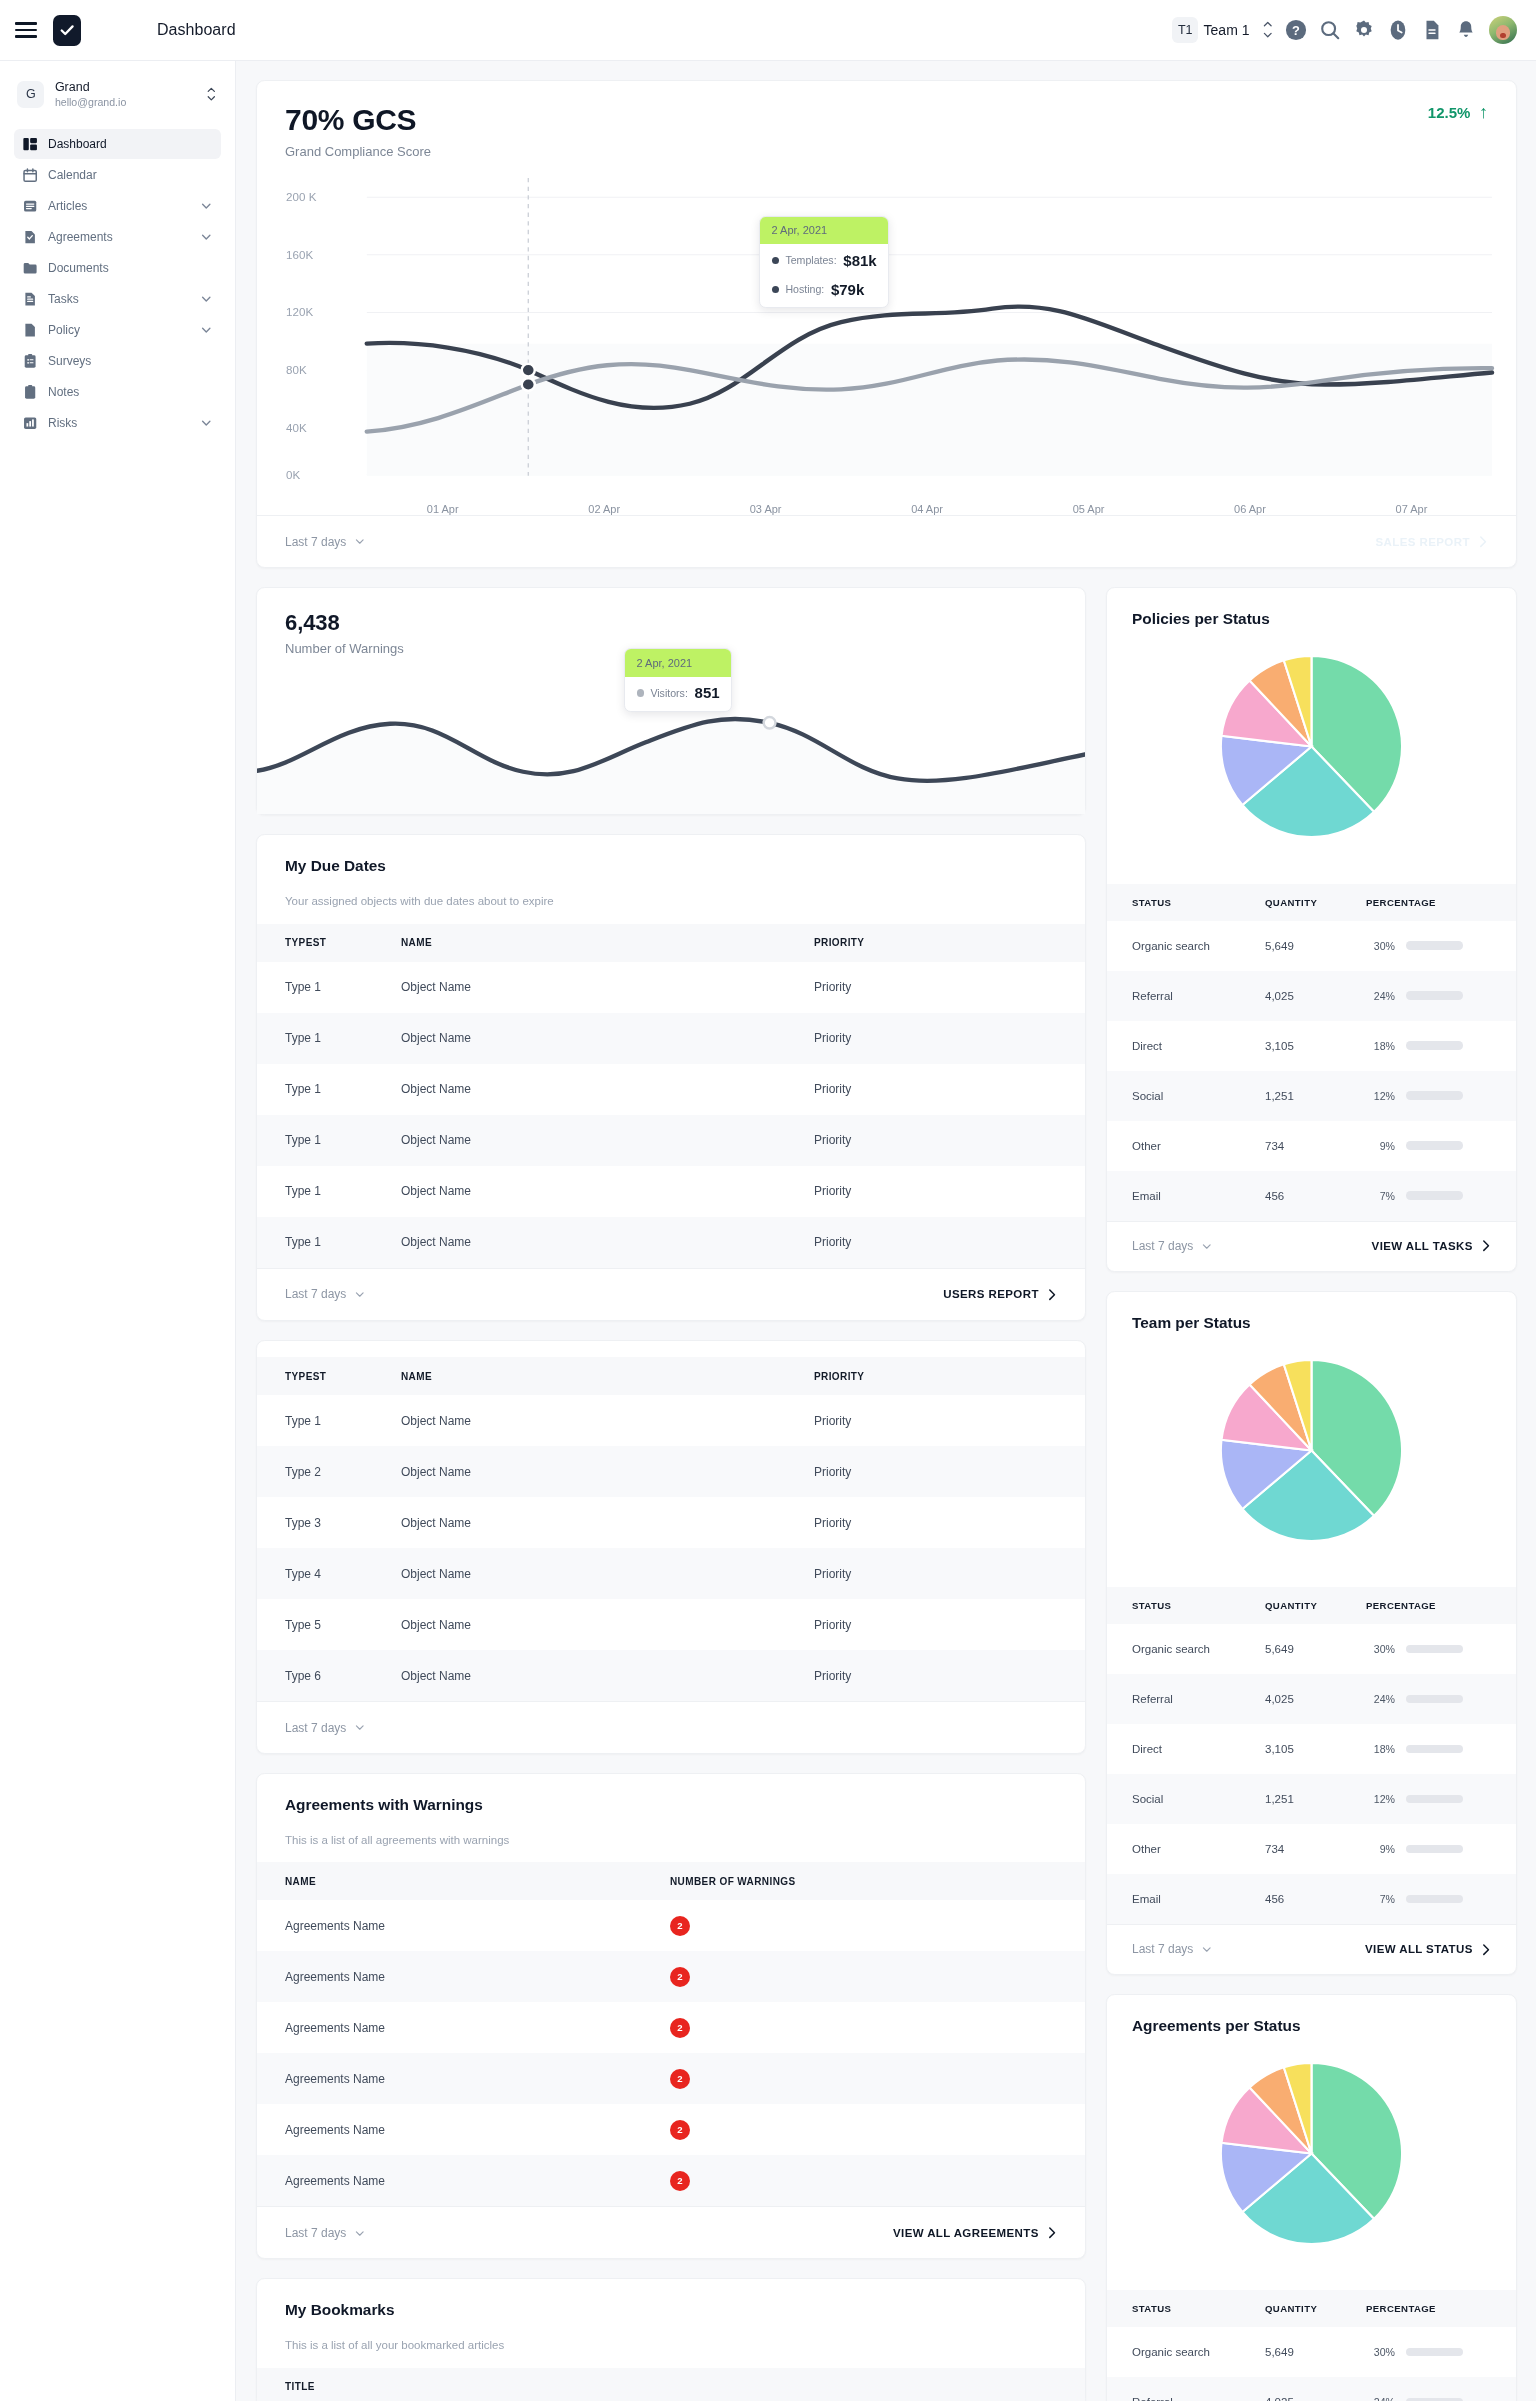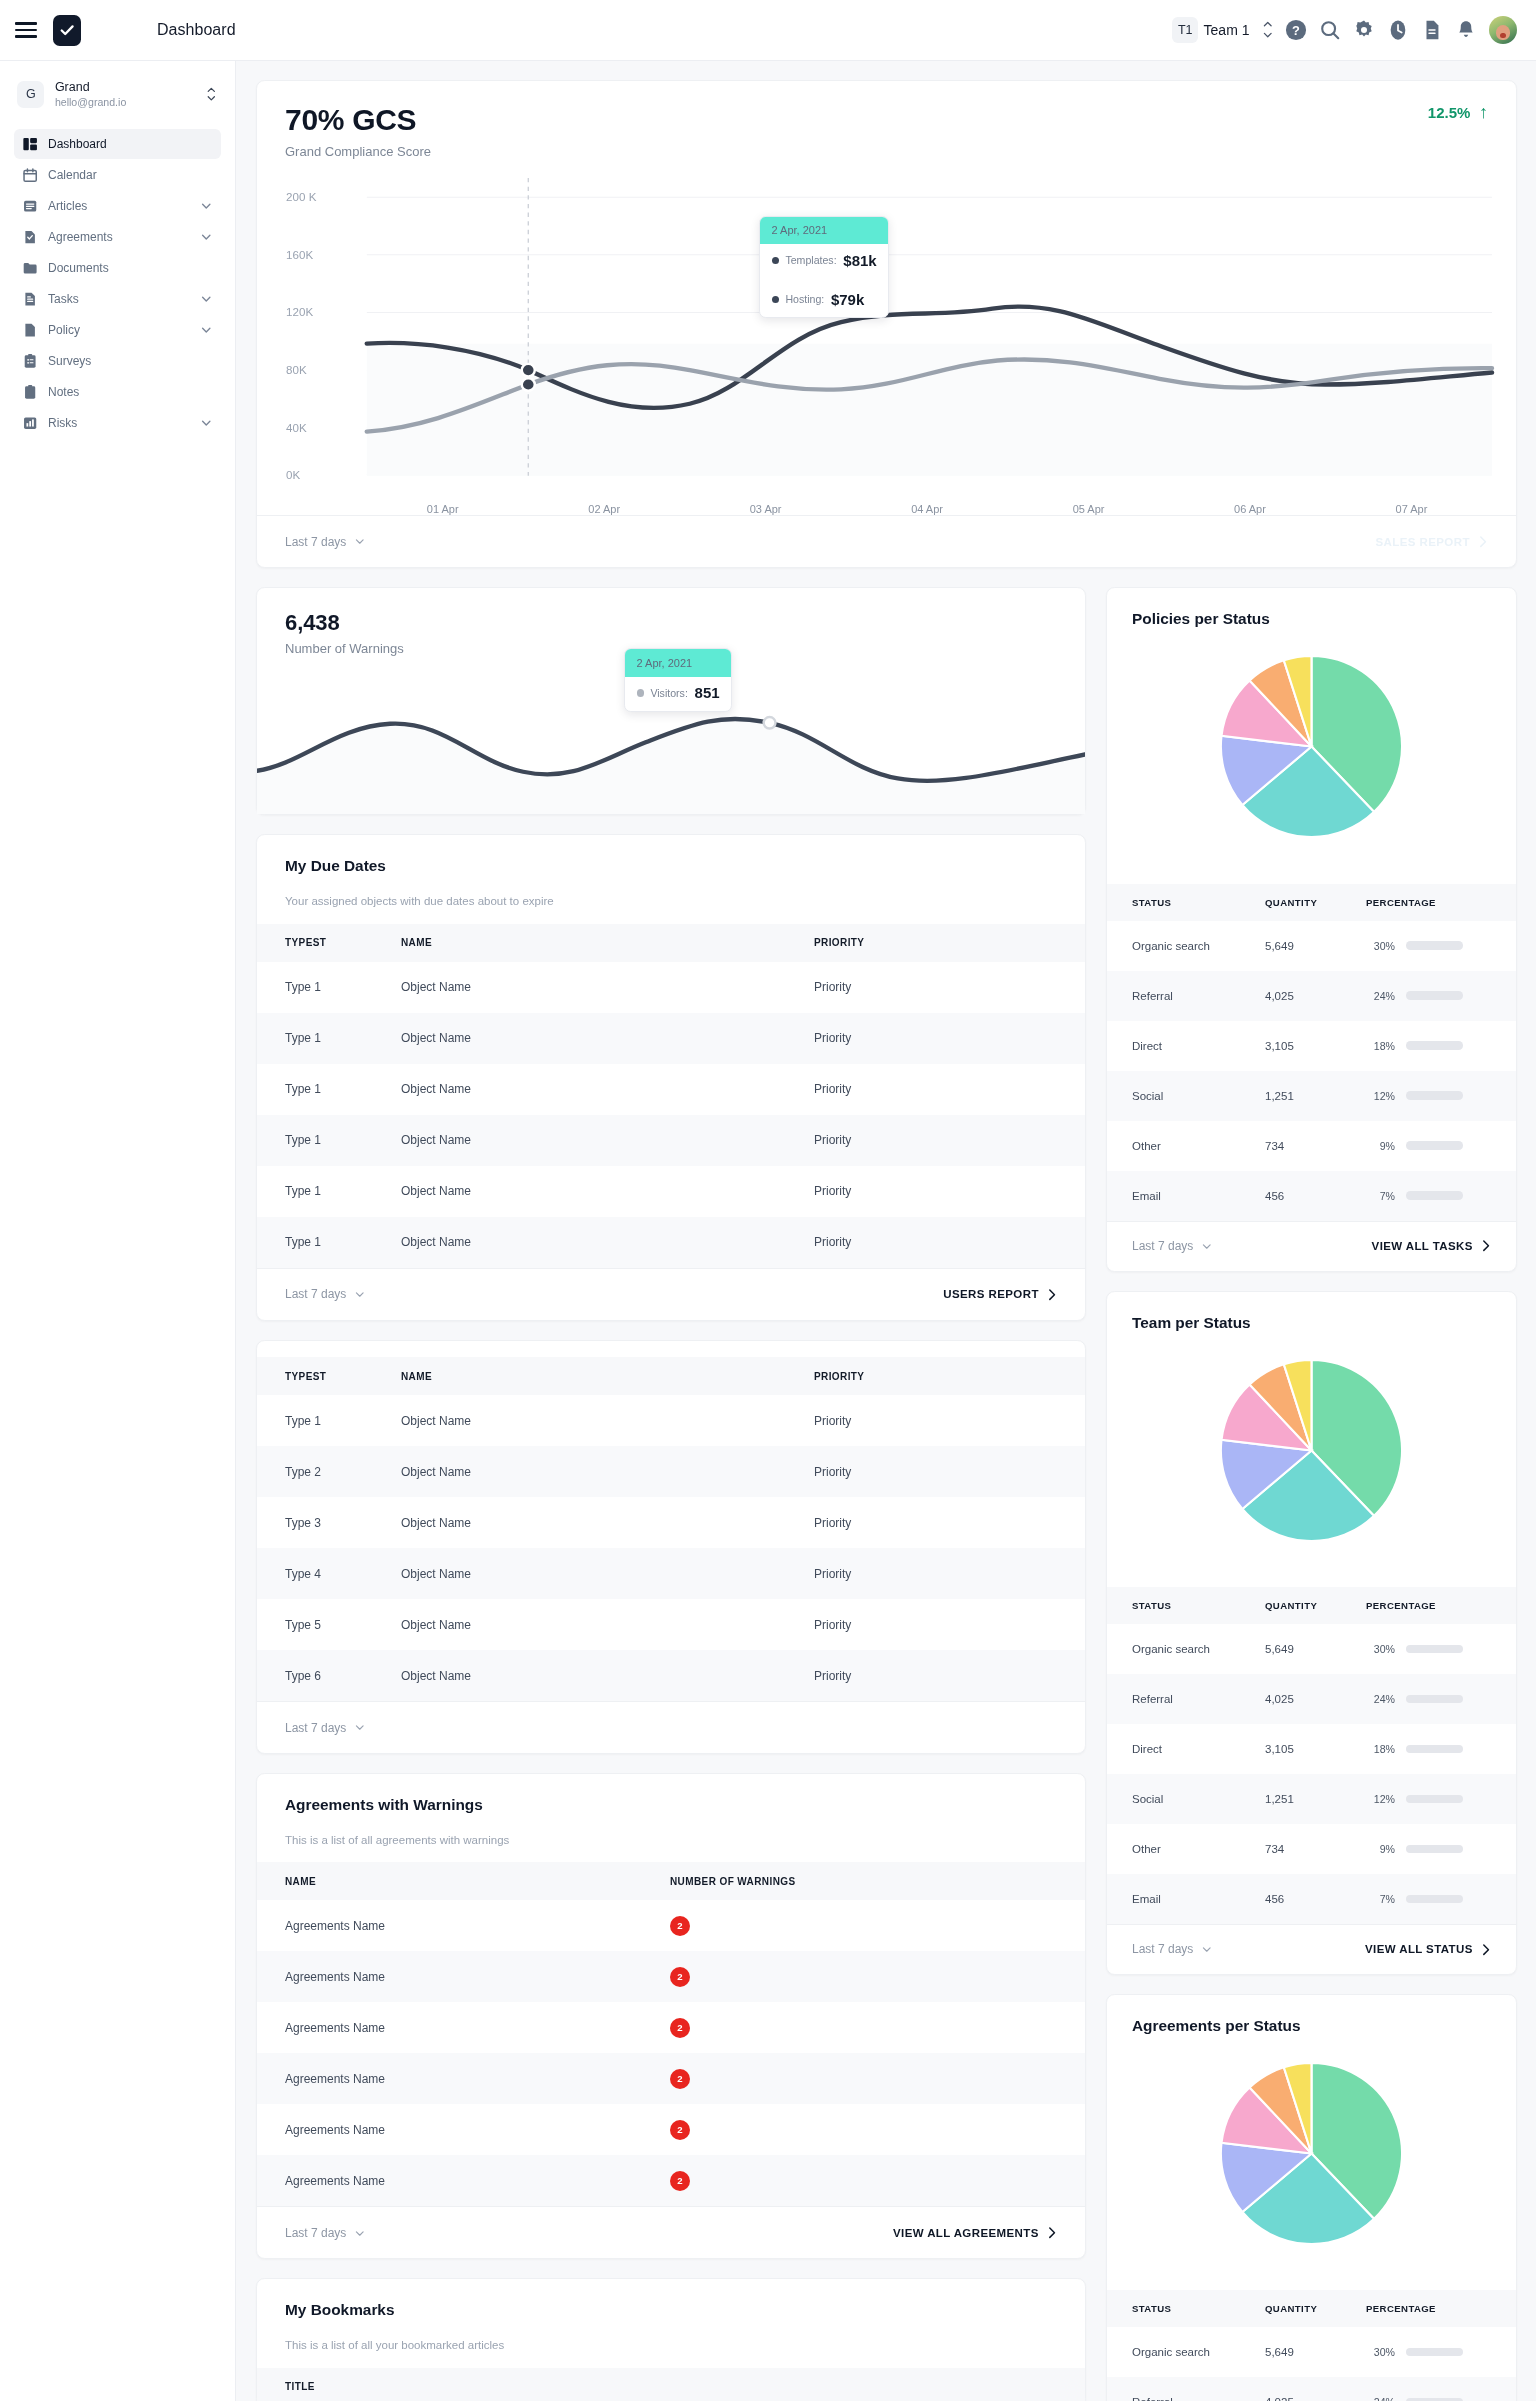--- a/index.html
+++ b/index.html
@@ -107,22 +107,22 @@
   .chart-area { position: relative; padding: 19px 19px 0 19px; }
   .chart-svg { display: block; width: 100%; height: 317px; }
   .ylab { font-size: 23px; fill: #9aa3b1; font-family: "Liberation Sans", sans-serif; }
   .xaxis { display: flex; padding: 8.6px 0 0 0; margin-left: 86px; margin-right: 4.8px; }
   .xaxis span { flex: 1; text-align: center; font-size: 11px; color: #8a93a1; }
 
   .tooltip {
     position: absolute; background: #fff; border: 1px solid #e8eaef; border-radius: 6.7px;
     box-shadow: 0 2.9px 9.6px rgba(16,24,40,.10); overflow: hidden; min-width: 125px;
   }
-  .tt-head { background: #5eead4; padding: 7.7px 11.5px; font-size: 11px; color: #5f6b7c; }
-  .tt-body { padding: 7.7px 11.5px 9.6px 11.5px; display: flex; flex-direction: column; gap: 22px; }
+  .tt-head { background: #bef264; padding: 7.7px 11.5px; font-size: 11px; color: #5f6b7c; }
+  .tt-body { padding: 7.7px 11.5px 9.6px 11.5px; display: flex; flex-direction: column; gap: 12px; }
   .tt-row { display: flex; align-items: center; gap: 6.7px; font-size: 10.6px; color: #7b8494; white-space: nowrap; }
   .tt-dot { width: 7.2px; height: 7.2px; border-radius: 50%; background: #3b4657; flex: none; }
   .tt-row b { color: #121a28; font-size: 15px; }
 
   .card-foot {
     border-top: 1px solid #eef0f3; height: 52px; display: flex; align-items: center;
     padding: 0 28px; justify-content: space-between;
   }
   .period { display: flex; align-items: center; gap: 7.7px; font-size: 12px; color: #8d96a4; cursor: pointer; }
   .period svg { color: #9aa3b1; }

